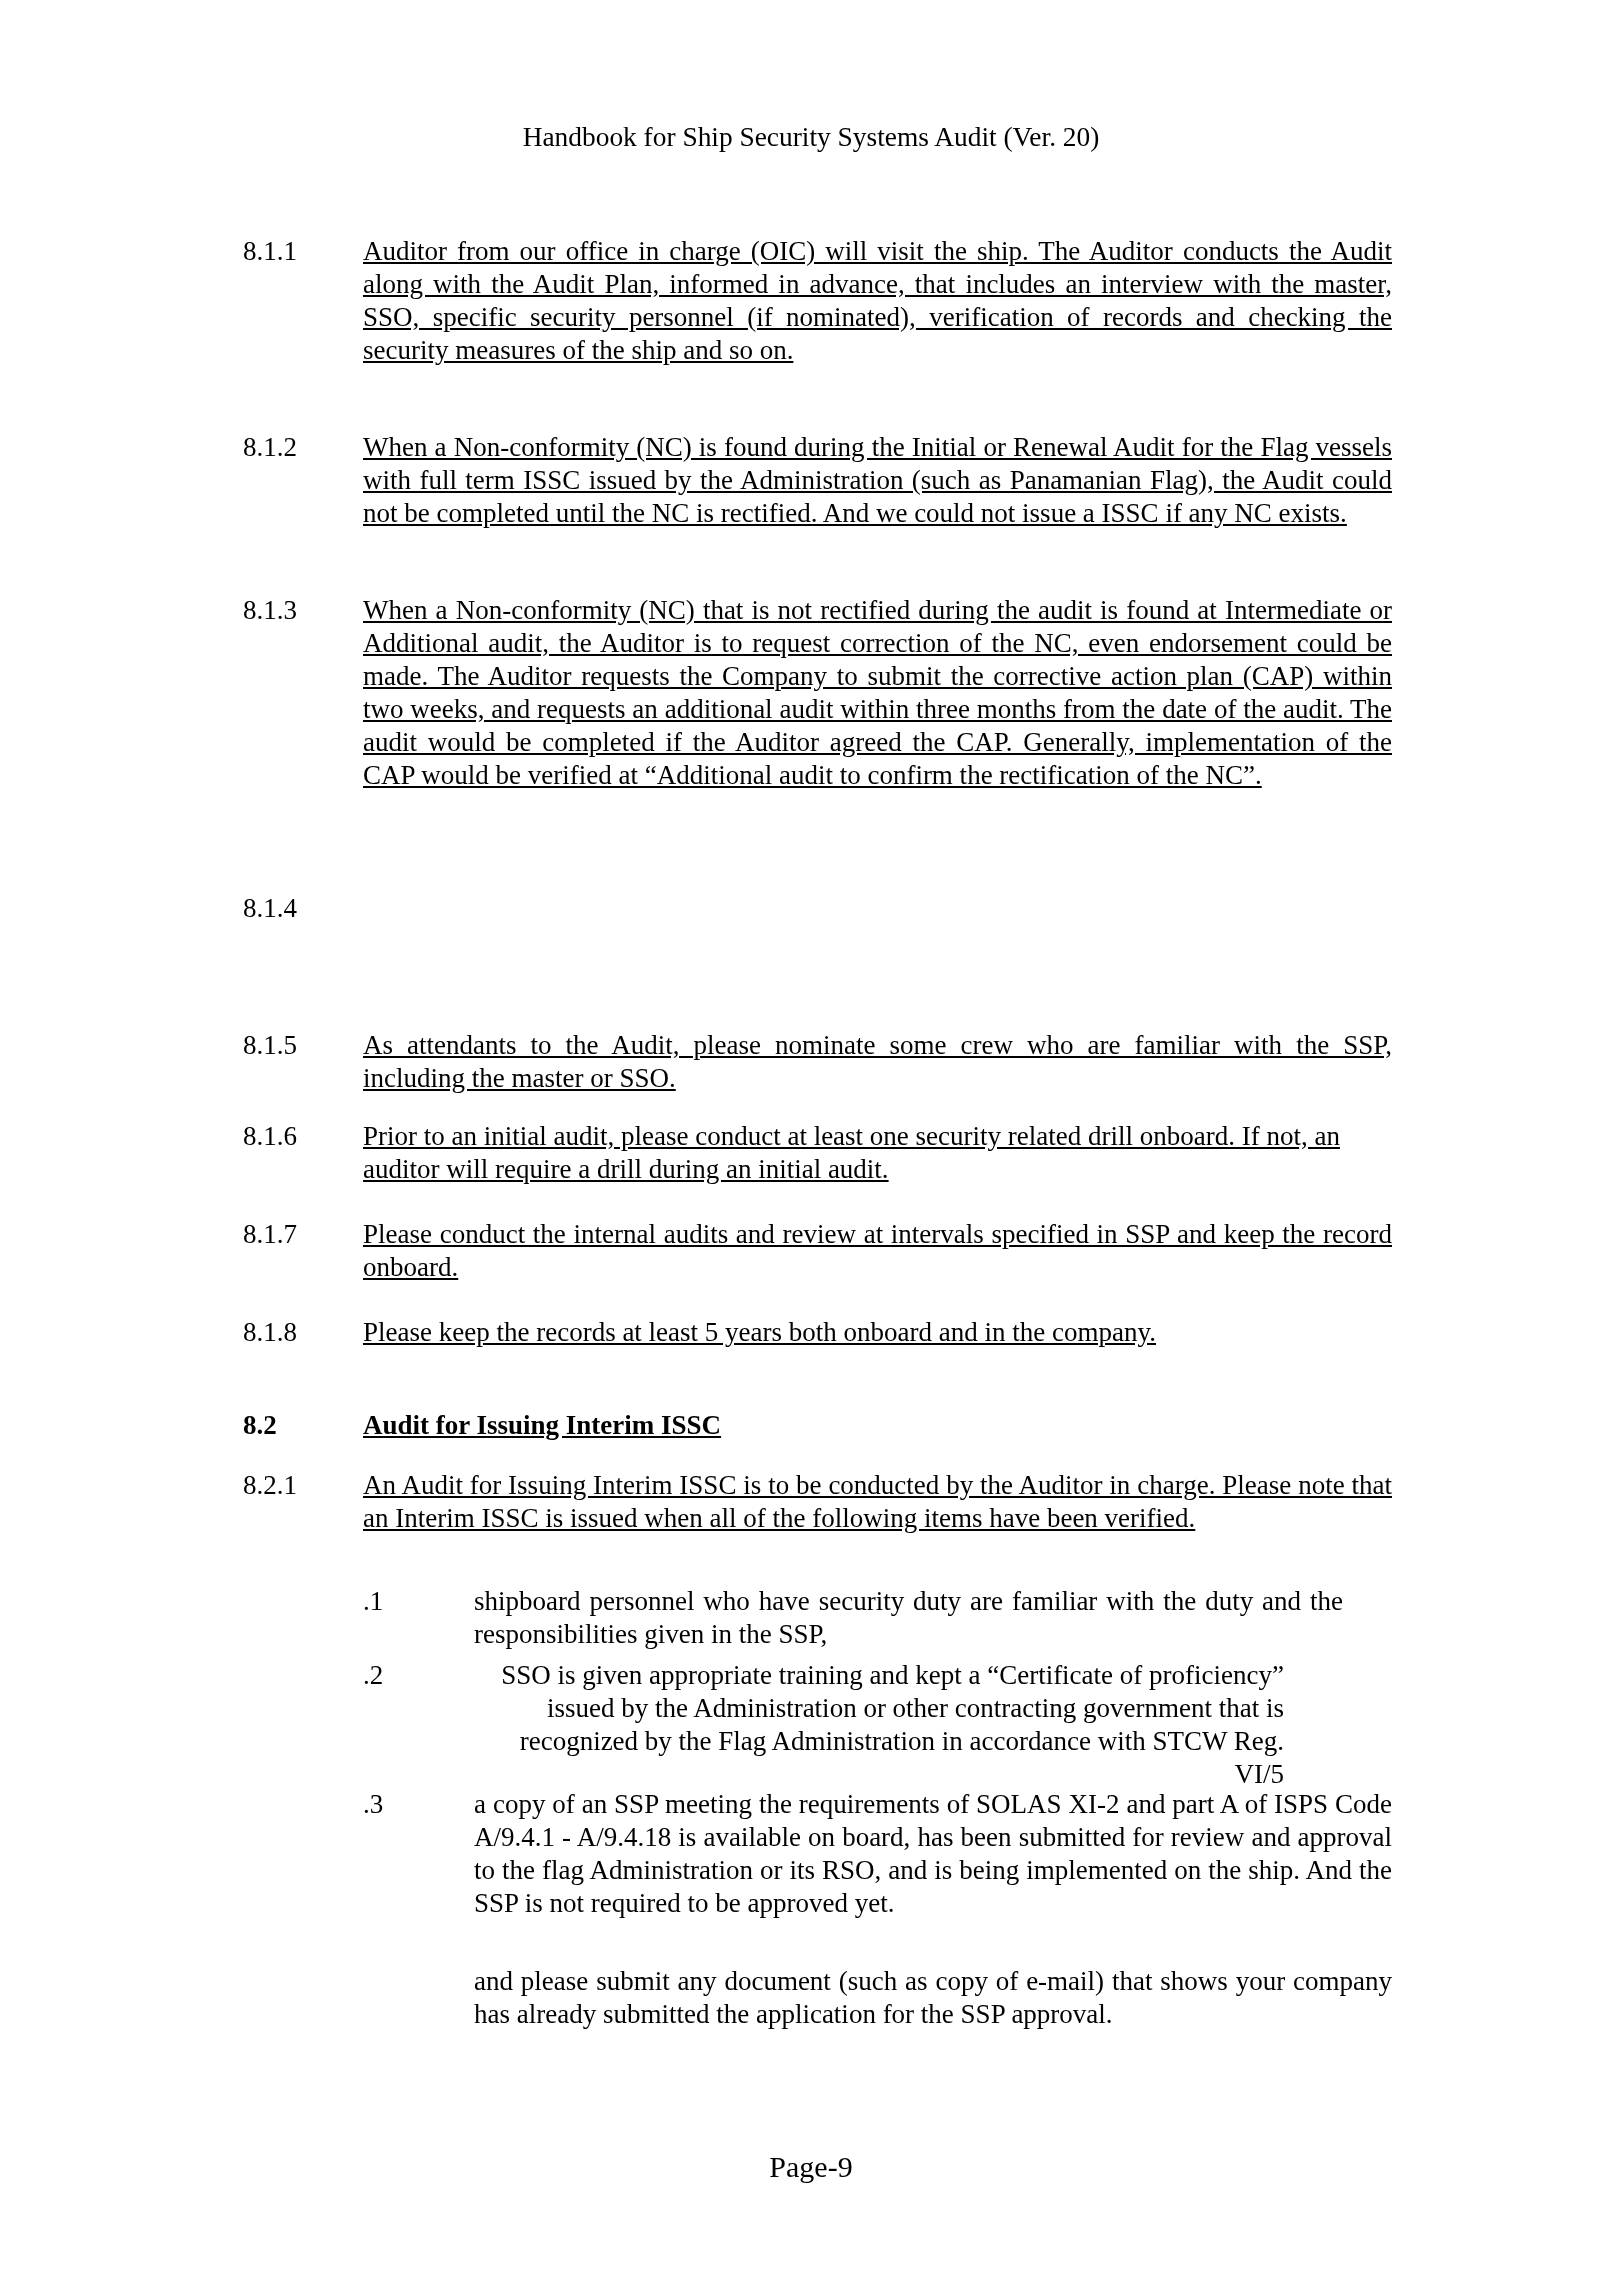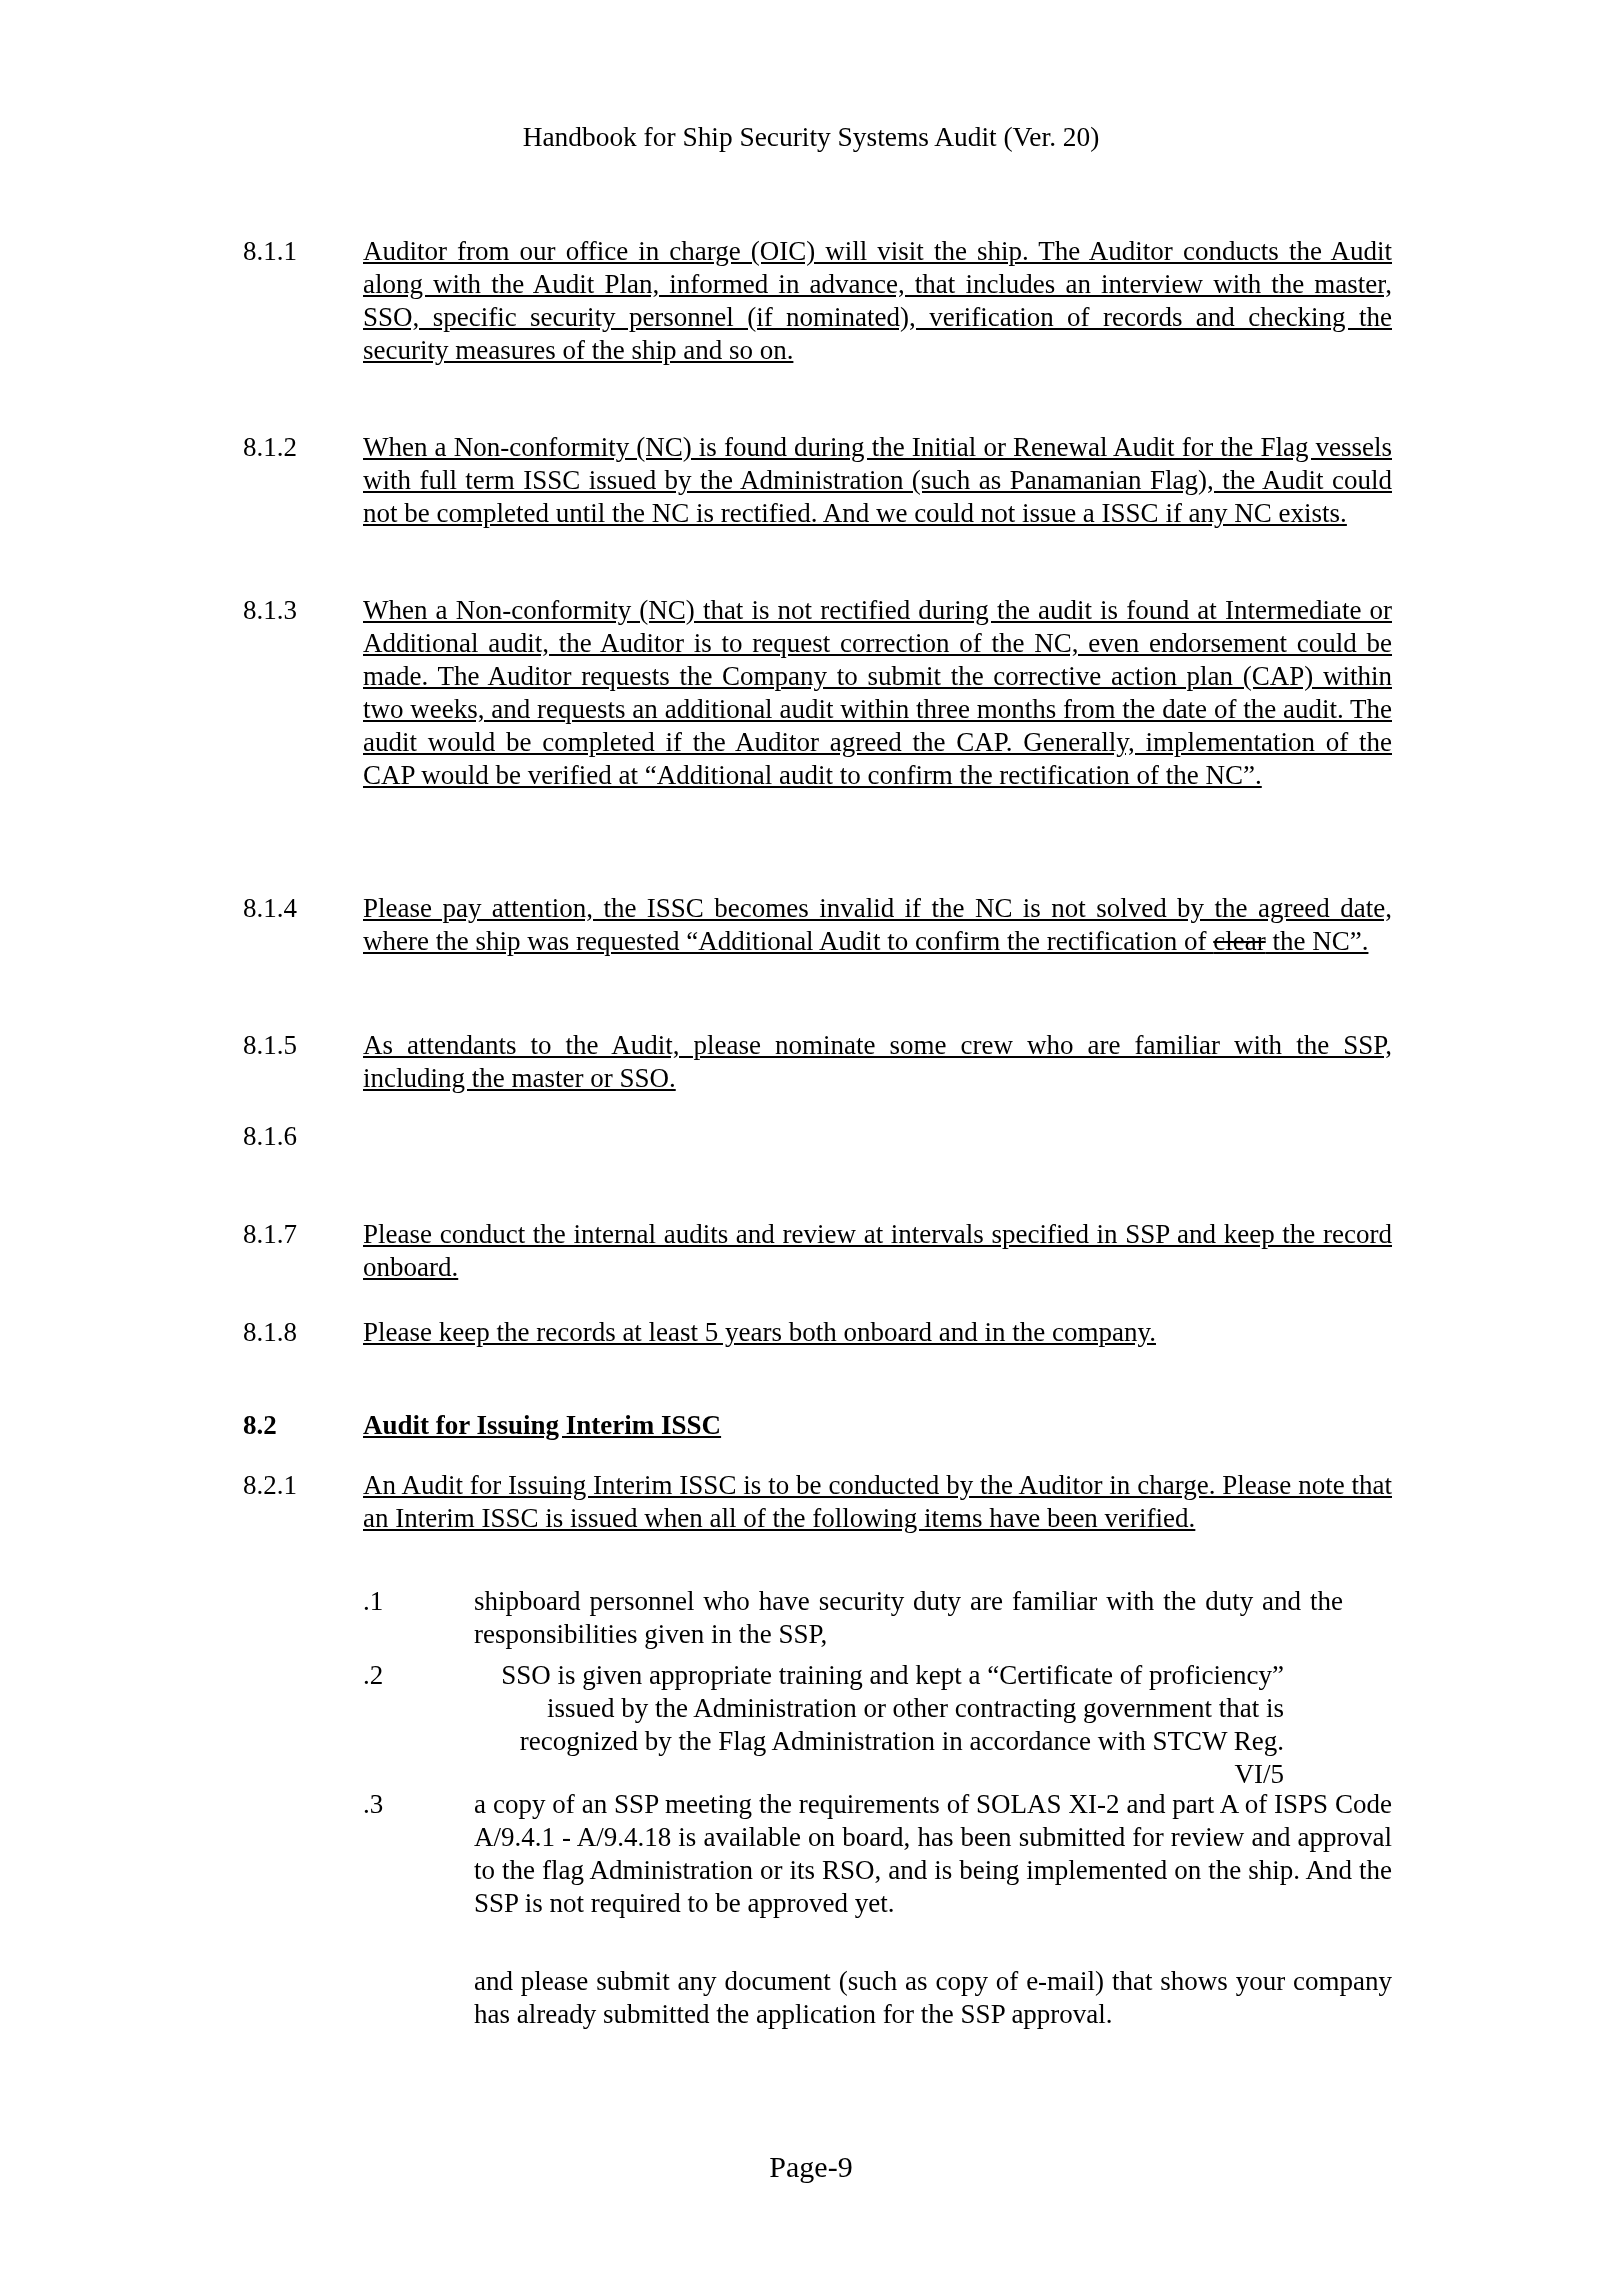--- a/index.html
+++ b/index.html
@@ -33,30 +33,30 @@
   <div class="txt">When a Non-conformity (NC) is found  during the Initial or Renewal Audit for the Flag vessels with full term ISSC issued by the Administration (such as Panamanian Flag), the Audit could not be completed until the NC is rectified. And we could not issue a ISSC if any NC exists.</div>
 </div>
 
 <div class="para" style="top:594px;">
   <div class="num">8.1.3</div>
   <div class="txt">When a Non-conformity (NC) that is not rectified during the audit is found at Intermediate or Additional audit, the Auditor is to request correction of the NC, even endorsement could be made. The Auditor requests the Company to submit the corrective action plan (CAP) within  two  weeks, and requests an additional audit within three months from the date of the audit. The audit would be completed if the Auditor agreed the CAP. Generally, implementation of the CAP would be verified at “Additional audit to confirm the rectification of the NC”.</div>
 </div>
 
 <div class="para" style="top:892px;">
   <div class="num">8.1.4</div>
-  <div class="txt"><span>Please pay attention, the ISSC becomes invalid if the NC is not solved by the agreed date, where the ship was requested “Additional Audit to confirm the rectification of </span><span class="strike">clear</span><span> the NC”.</span></div>
 </div>
 
 <div class="para" style="top:1022px;margin-top:7px;">
   <div class="num">8.1.5</div>
   <div class="txt">As attendants to the Audit, please nominate some crew who  are familiar with the SSP, including the master or SSO.</div>
 </div>
 
 <div class="para" style="top:1120px;">
   <div class="num">8.1.6</div>
+  <div class="txt nj">Prior to an initial audit, please conduct at least one security related drill onboard. If not, an auditor will require a drill during an initial audit.</div>
 </div>
 
 <div class="para" style="top:1218px;">
   <div class="num">8.1.7</div>
   <div class="txt">Please conduct the internal audits and review at intervals specified in SSP and keep the record onboard.</div>
 </div>
 
 <div class="para" style="top:1316px;">
   <div class="num">8.1.8</div>
   <div class="txt nj">Please keep the records at least 5 years both onboard and in the company.</div>

